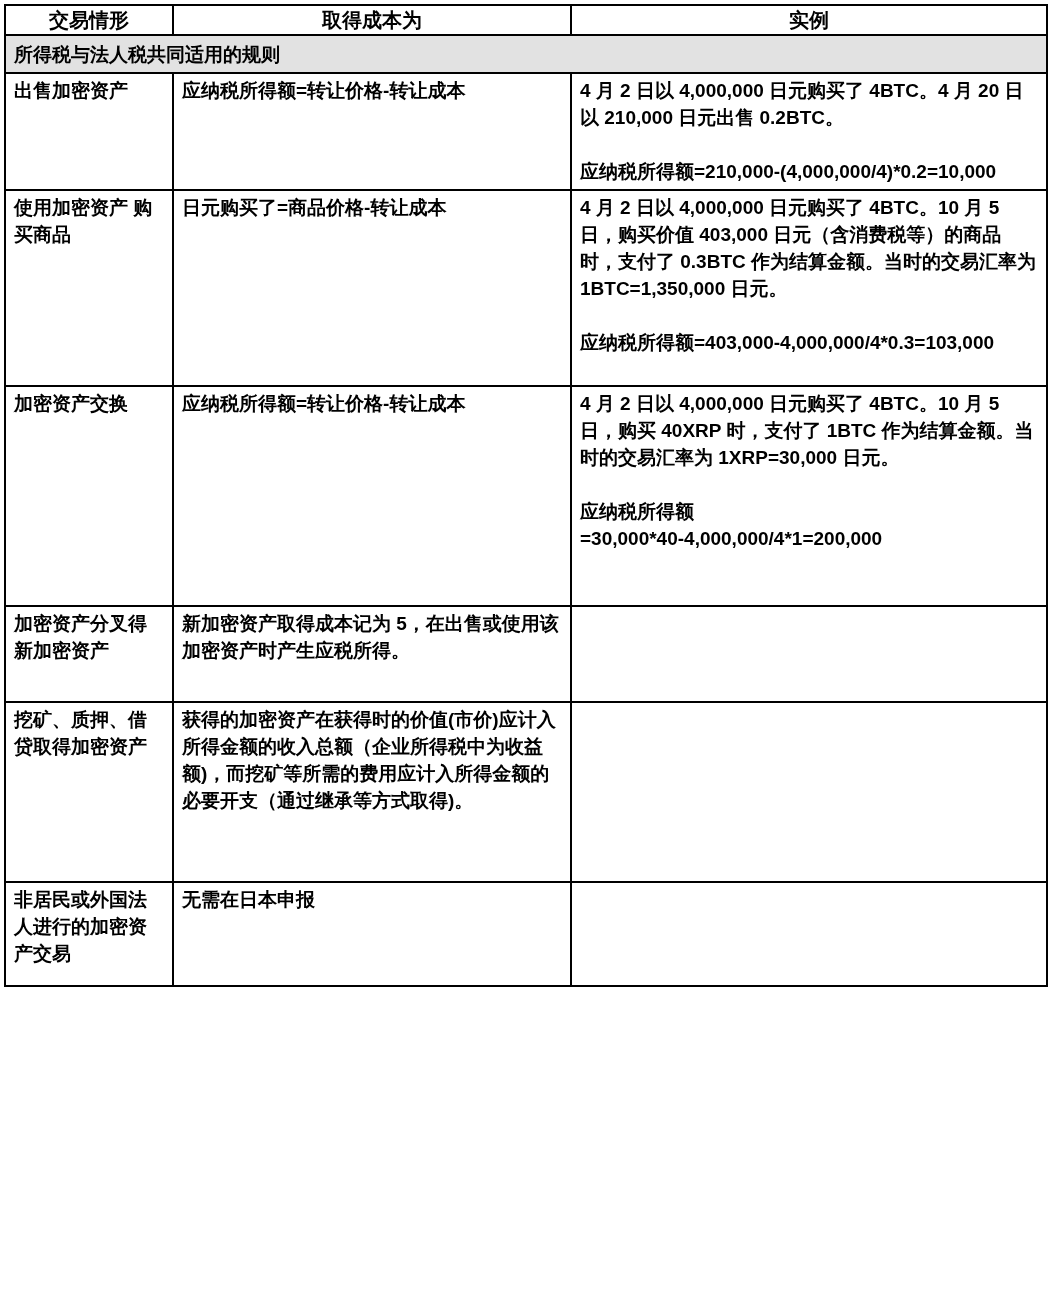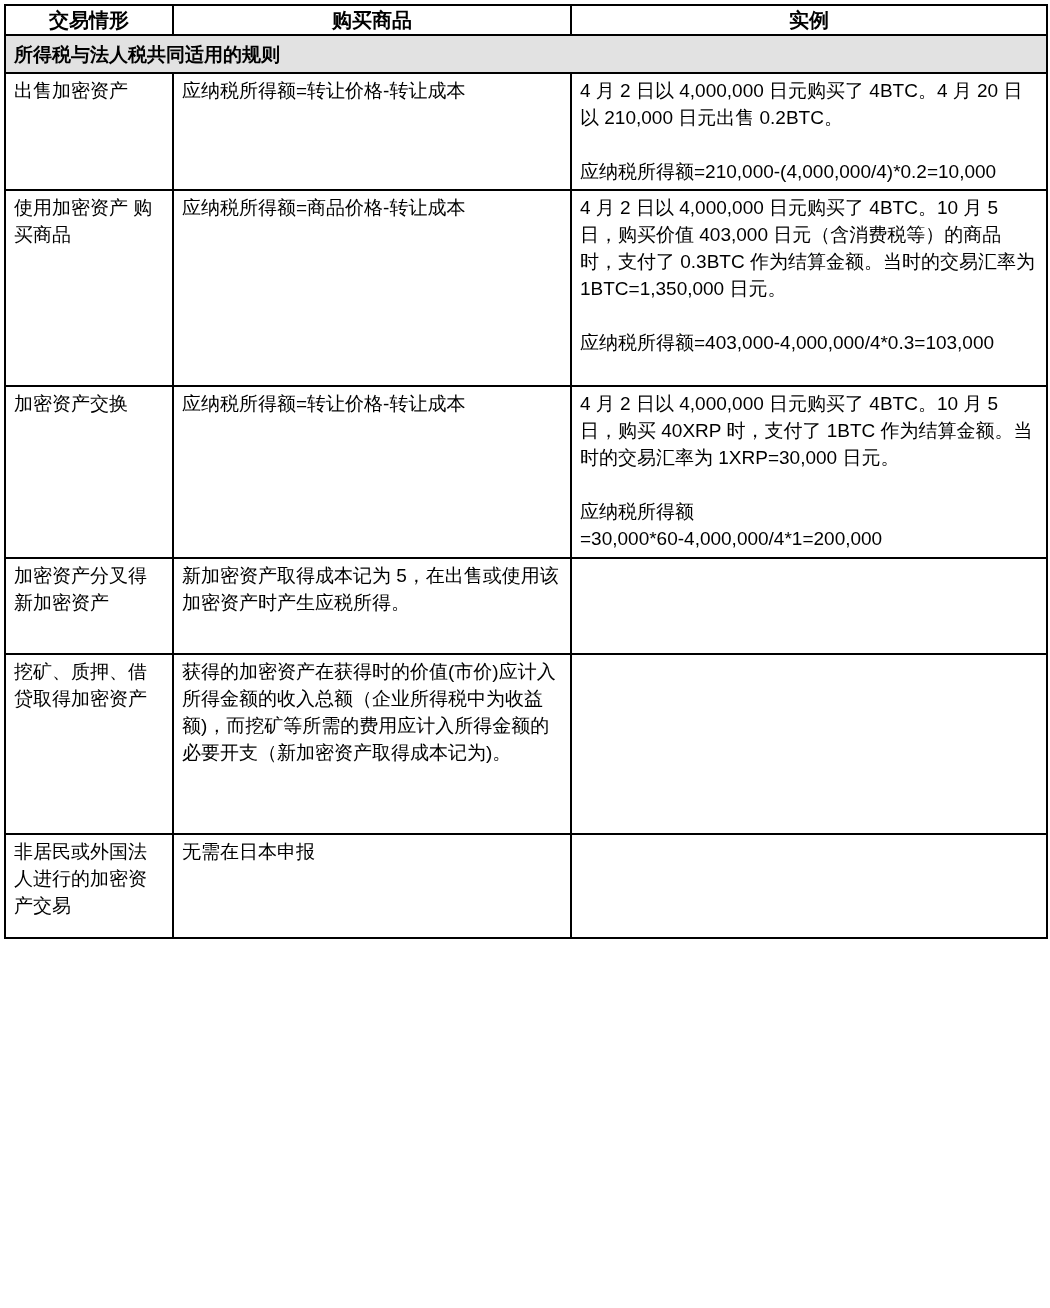--- a/index.html
+++ b/index.html
@@ -33,102 +33,103 @@
   .tax-table th,
   .tax-table td{
     border:2px solid var(--border-color);
     vertical-align:top;
     font-size:19px;
     line-height:27px;
     padding:3px 8px 4px 8px;
     white-space:pre-wrap;
     word-break:break-word;
     overflow:hidden;
+    font-weight:bold;
   }
   .tax-table th{
     font-weight:bold;
     text-align:center;
     font-size:20px;
     height:30px;
     line-height:24px;
     padding:2px 4px;
     white-space:normal;
   }
   tr.section-row td{
     background:var(--section-bg);
     height:32px;
     font-weight:bold;
     padding-top:5px;
     margin-left:32px;
   }
   tr.row-1 td{height:116px;}
   tr.row-2 td{height:196px;}
-  tr.row-3 td{height:172px;}
+  tr.row-3 td{height:220px;}
   tr.row-4 td{height:358px;}
   tr.row-5 td{height:96px;}
   tr.row-6 td{height:180px;}
   tr.row-7 td{height:104px;}
 </style>
 </head>
 <body>
 
 <div class="page">
   <table class="tax-table">
     <colgroup>
       <col class="c1">
         <col class="c2">
         <col class="c3">
     </colgroup>
     <thead>
       <tr>
         <th>交易情形</th>
-        <th>购买商品</th>
+        <th>取得成本为</th>
         <th>实例</th>
       </tr>
     </thead>
     <tbody>
       <tr class="section-row">
         <td colspan="3">所得税与法人税共同适用的规则</td>
       </tr>
 
       <tr class="row-1">
         <td>出售加密资产</td>
         <td>应纳税所得额=转让价格-转让成本</td>
         <td>4 月 2 日以 4,000,000 日元购买了 4BTC。4 月 20 日以 210,000 日元出售 0.2BTC。
 
 应纳税所得额=210,000-(4,000,000/4)*0.2=10,000</td>
       </tr>
 
       <tr class="row-2">
         <td>使用加密资产 购买商品</td>
-        <td>应纳税所得额=商品价格-转让成本</td>
+        <td>日元购买了=商品价格-转让成本</td>
         <td>4 月 2 日以 4,000,000 日元购买了 4BTC。10 月 5 日，购买价值 403,000 日元（含消费税等）的商品时，支付了 0.3BTC 作为结算金额。当时的交易汇率为 1BTC=1,350,000 日元。
 
 应纳税所得额=403,000-4,000,000/4*0.3=103,000</td>
       </tr>
 
       <tr class="row-3">
         <td>加密资产交换</td>
         <td>应纳税所得额=转让价格-转让成本</td>
         <td>4 月 2 日以 4,000,000 日元购买了 4BTC。10 月 5 日，购买 40XRP 时，支付了 1BTC 作为结算金额。当时的交易汇率为 1XRP=30,000 日元。
 
 应纳税所得额
-=30,000*60-4,000,000/4*1=200,000</td>
+=30,000*40-4,000,000/4*1=200,000</td>
       </tr>
 
 
       <tr class="row-5">
         <td>加密资产分叉得新加密资产</td>
         <td>新加密资产取得成本记为 5，在出售或使用该加密资产时产生应税所得。</td>
         <td></td>
       </tr>
 
       <tr class="row-6">
         <td>挖矿、质押、借贷取得加密资产</td>
-        <td>获得的加密资产在获得时的价值(市价)应计入所得金额的收入总额（企业所得税中为收益额)，而挖矿等所需的费用应计入所得金额的必要开支（新加密资产取得成本记为)。</td>
+        <td>获得的加密资产在获得时的价值(市价)应计入所得金额的收入总额（企业所得税中为收益额)，而挖矿等所需的费用应计入所得金额的必要开支（通过继承等方式取得)。</td>
         <td></td>
       </tr>
 
       <tr class="row-7">
         <td>非居民或外国法人进行的加密资产交易</td>
         <td>无需在日本申报</td>
         <td></td>
       </tr>
     </tbody>
   </table>

